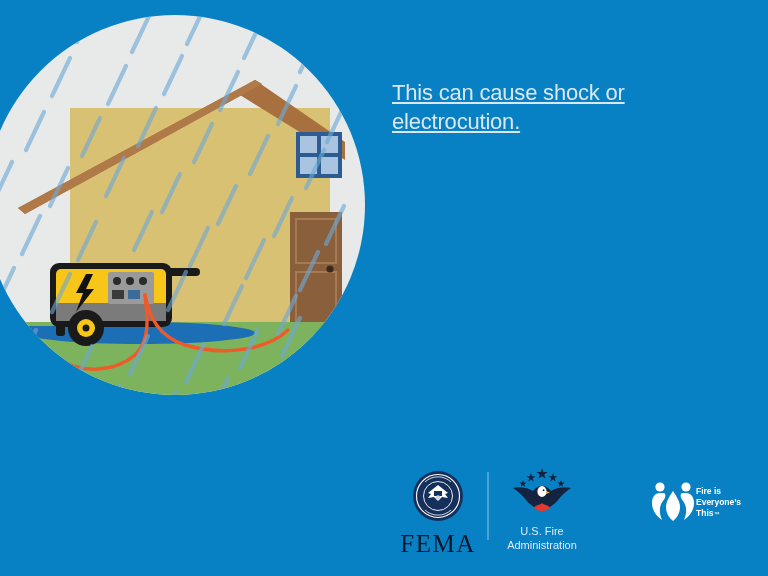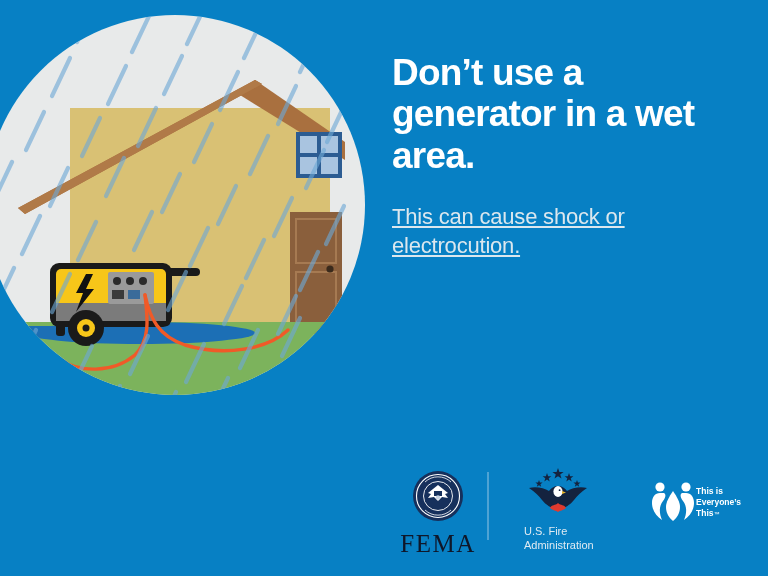--- a/index.html
+++ b/index.html
@@ -74,21 +74,21 @@
 
   #logo-divider {
     position: absolute;
     left: 487px;
     top: 12px;
     width: 2px;
     height: 68px;
     background: #4ea3d4;
   }
 
-  #usfa-logo { left: 524px; top: 6px; width: 84px; }
+  #usfa-logo { left: 500px; top: 6px; width: 84px; text-align: center; }
   #usfa-wordmark {
     color: #dfeaf2;
     font-family: "Liberation Sans", sans-serif;
     font-size: 11px;
     line-height: 1.25;
     margin-top: 3px;
   }
 
   #feef-logo { left: 650px; top: 18px; width: 100px; }
   #feef-text {
@@ -224,21 +224,20 @@
         <line x1="300" y1="318" x2="282" y2="356"></line>
         <line x1="60" y1="392" x2="42" y2="430"></line>
         <line x1="120" y1="386" x2="102" y2="424"></line>
         <line x1="176" y1="392" x2="158" y2="430"></line>
         <line x1="228" y1="378" x2="210" y2="416"></line>
       </g>
     </g>
   </svg>
 
   <div id="text-column">
-    <h1 id="headline">Don’t use a generator in a wet area.</h1>
     <p id="subhead">This can cause shock or electrocution.</p>
   </div>
 
   <div id="logo-band">
 
     <div class="logo-block" id="fema-logo">
       <svg width="52" height="52" viewBox="0 0 52 52">
         <circle cx="26" cy="26" r="25" fill="#16305c"></circle>
         <circle cx="26" cy="26" r="21.5" fill="none" stroke="#ffffff" stroke-width="1.1"></circle>
         <circle cx="26" cy="26" r="14.5" fill="#16305c" stroke="#ffffff" stroke-width="0.9"></circle>
@@ -282,20 +281,20 @@
           <circle cx="36" cy="9" r="4.6"></circle>
           <path d="M10 15 C5 15, 2 19, 2 25 C2 32, 6 38, 12 42 C9 35, 9 28, 13 23
                    C16 19, 16 16, 14 15 Z"></path>
           <path d="M36 15 C41 15, 44 19, 44 25 C44 32, 40 38, 34 42 C37 35, 37 28, 33 23
                    C30 19, 30 16, 32 15 Z"></path>
           <path d="M23 13 C19 19, 16 24, 16 29 C16 35, 19 40, 23 43 C27 40, 30 35, 30 29
                    C30 24, 27 19, 23 13 Z"></path>
         </g>
       </svg>
       <div id="feef-text">
-        <div>This is</div>
+        <div>Fire is</div>
         <div>Everyone’s</div>
         <div><span>This</span><span class="tm">™</span></div>
       </div>
     </div>
 
   </div>
 </div>
 
 </body></html>

